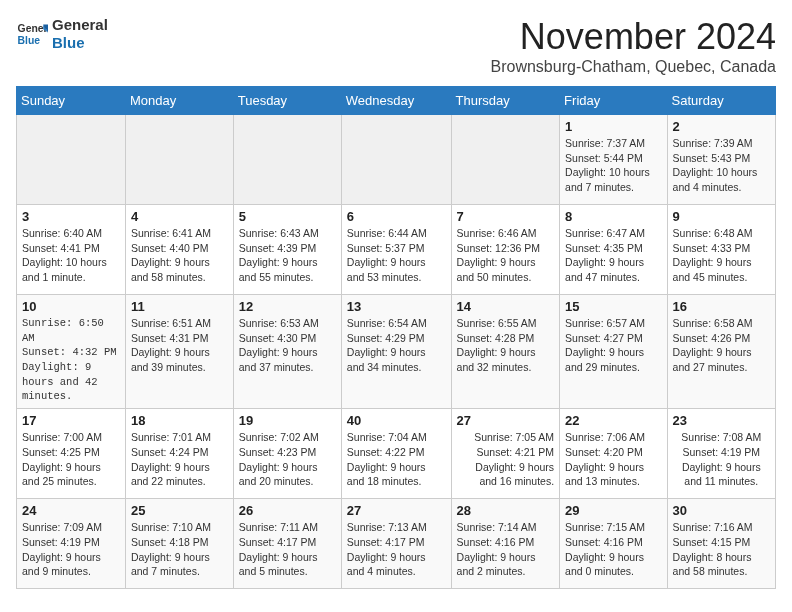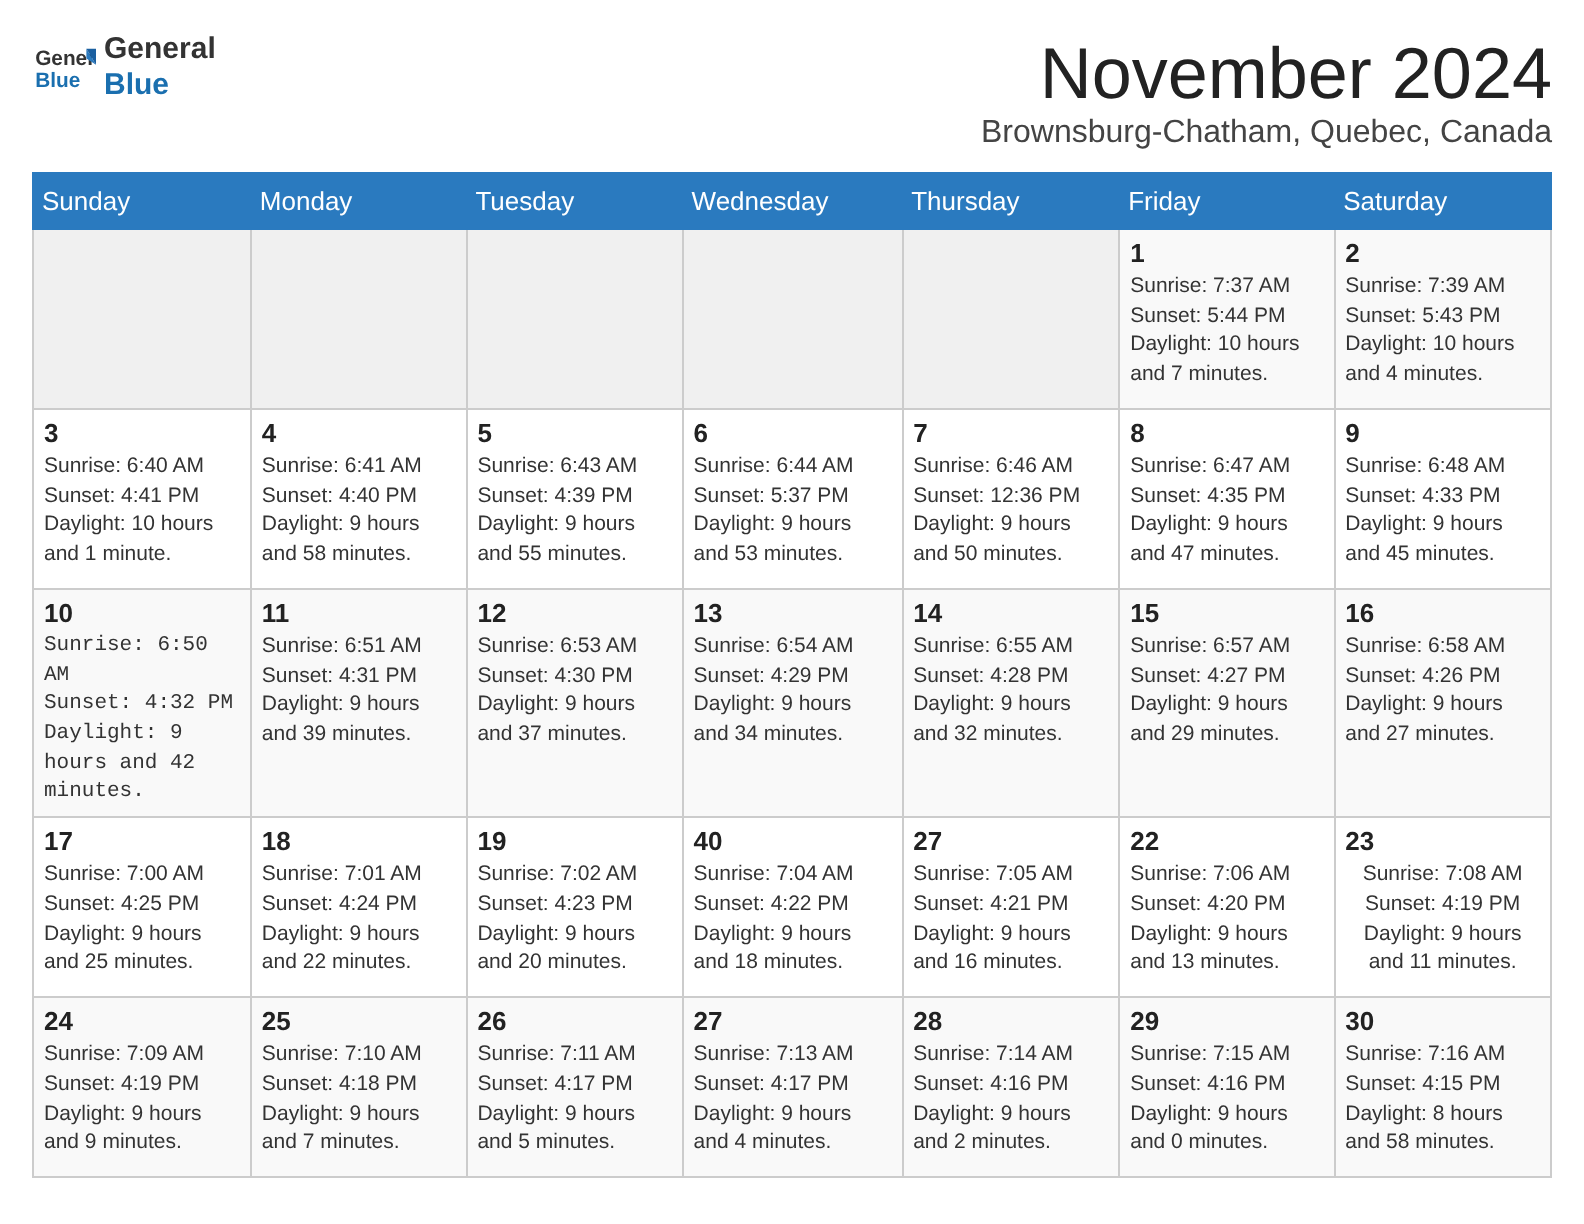--- a/index.html
+++ b/index.html
@@ -241,21 +241,21 @@
 Daylight: 9 hours and 20 minutes.</div>
         </td>
         <td>
           <span class="day-number">40</span>
           <div class="day-info" style="white-space: pre-line;">Sunrise: 7:04 AM
 Sunset: 4:22 PM
 Daylight: 9 hours and 18 minutes.</div>
         </td>
         <td>
           <span class="day-number">27</span>
-          <div class="day-info" style="white-space: pre-line;">Sunrise: 7:05 AM
+          <div class="day-info" style="white-space: pre-line; text-align: right;">Sunrise: 7:05 AM
 Sunset: 4:21 PM
 Daylight: 9 hours and 16 minutes.</div>
         </td>
         <td>
           <span class="day-number">22</span>
           <div class="day-info" style="white-space: pre-line;">Sunrise: 7:06 AM
 Sunset: 4:20 PM
 Daylight: 9 hours and 13 minutes.</div>
         </td>
         <td>

